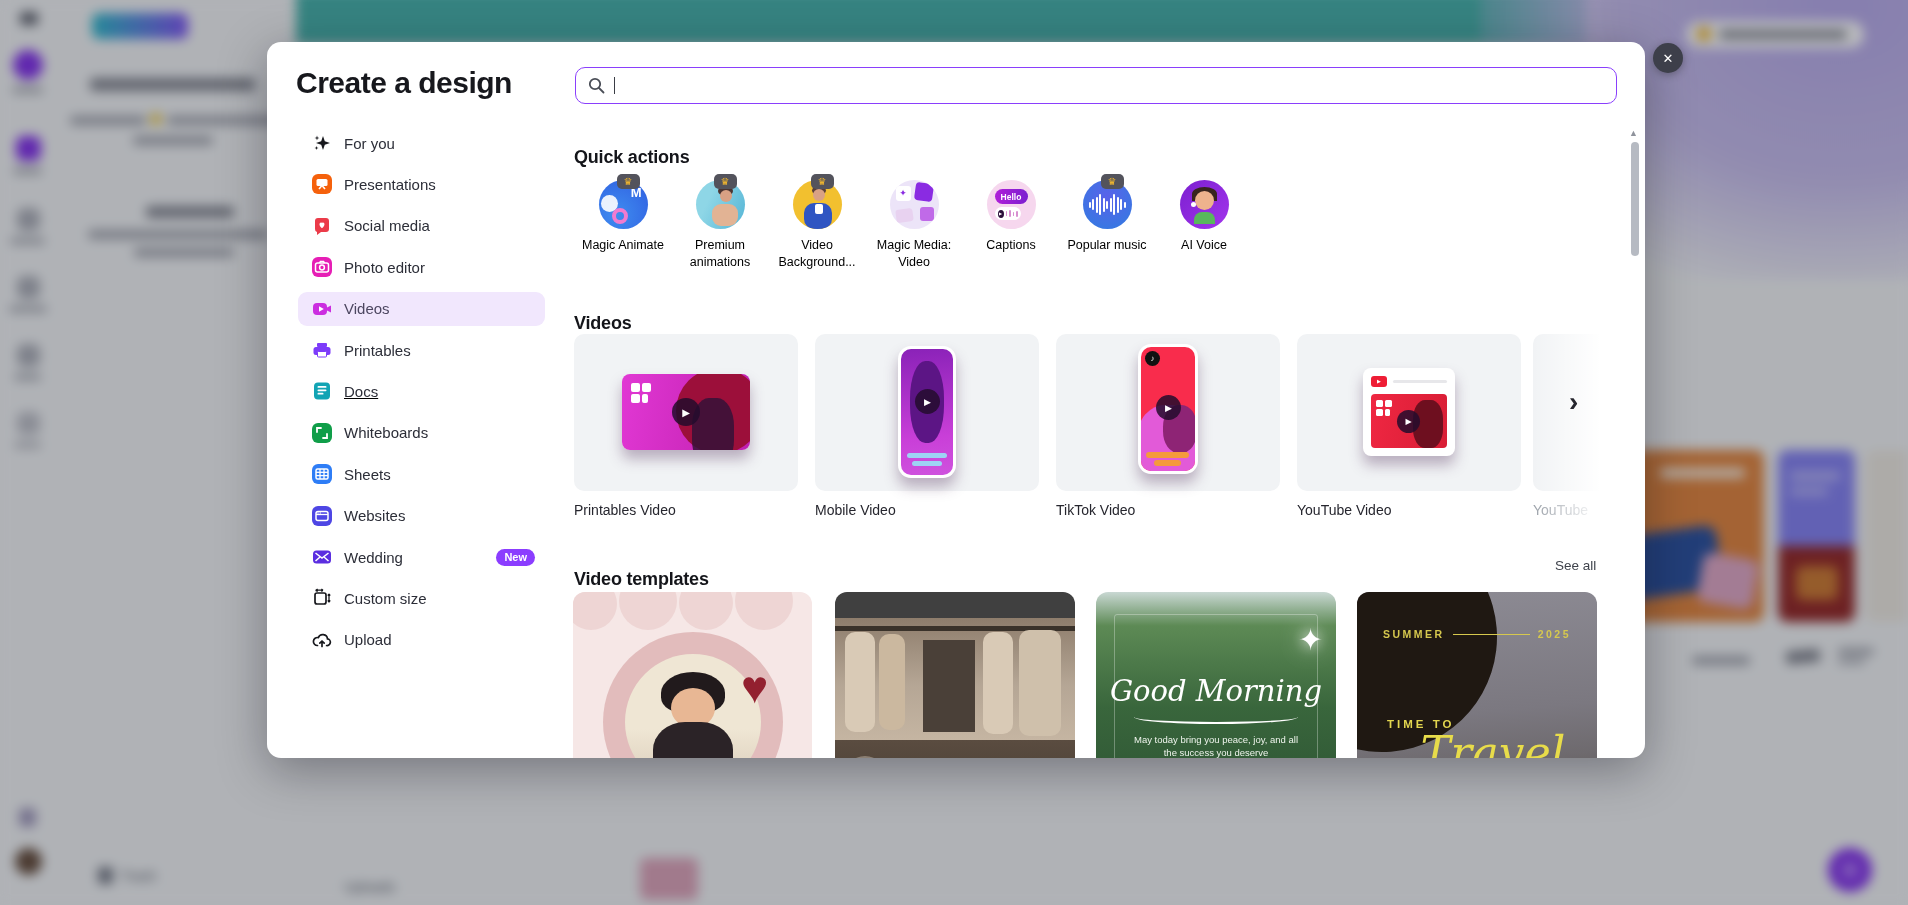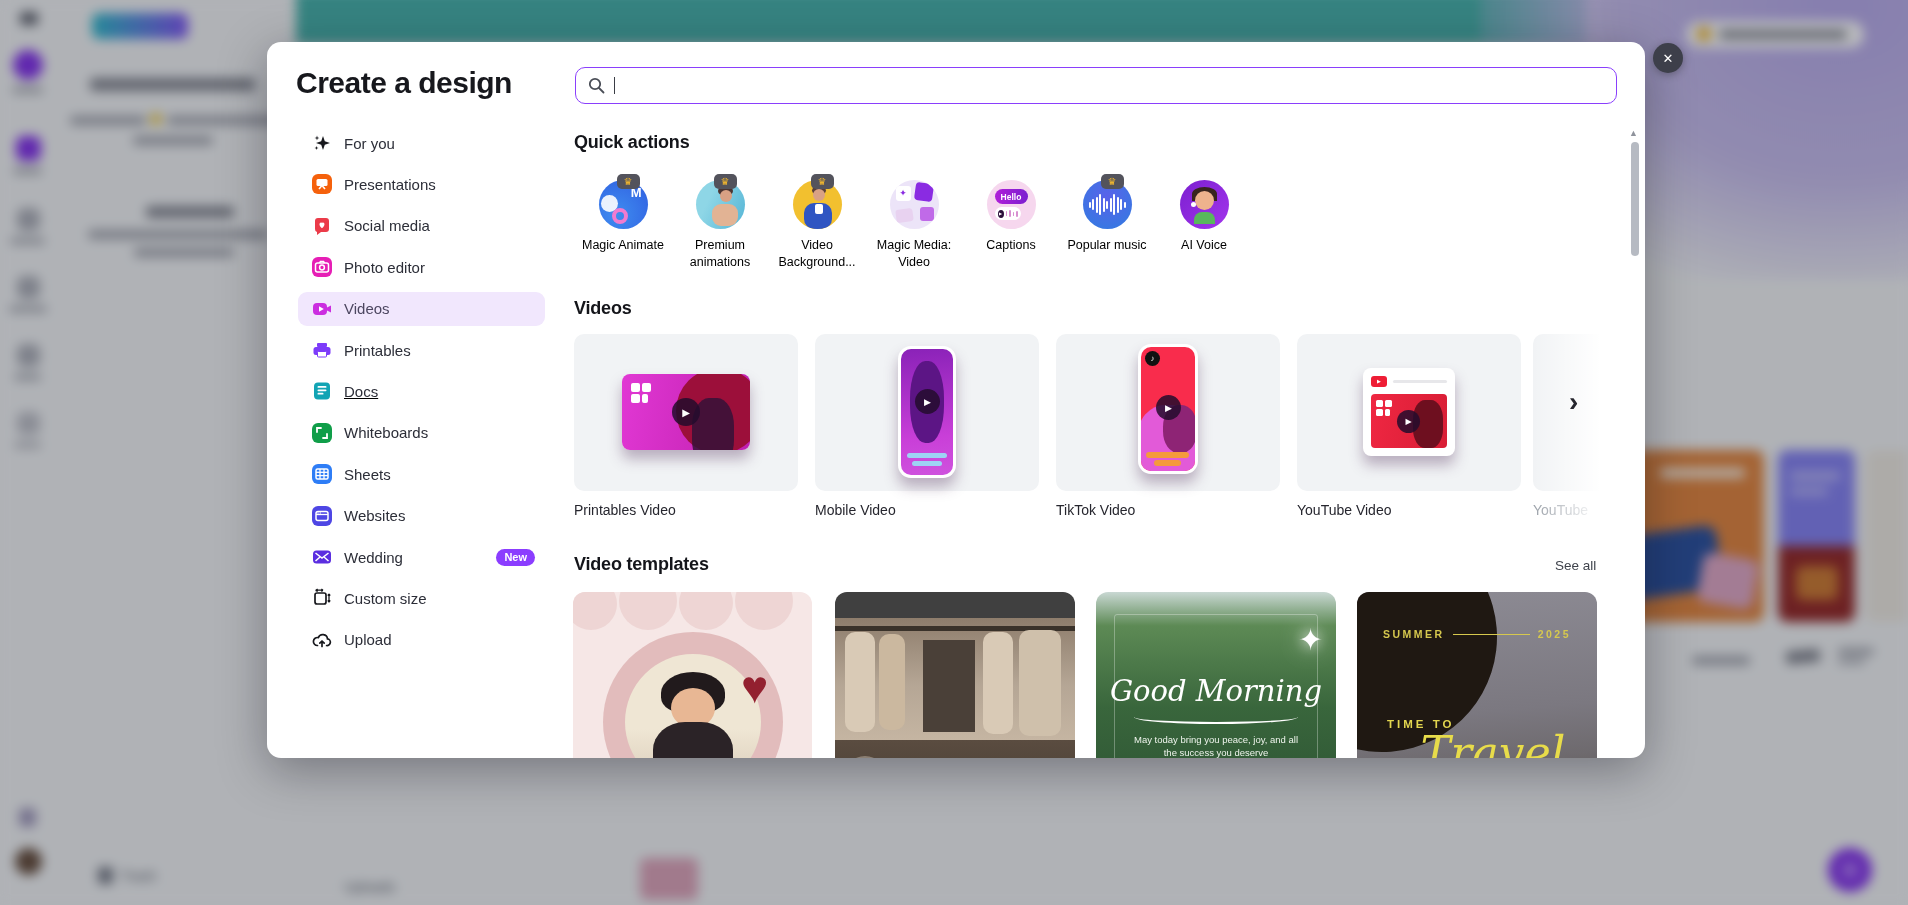--- a/index.html
+++ b/index.html
@@ -37,21 +37,21 @@
   .side-item{left:31px;width:247px;height:34px;border-radius:9px;display:flex;align-items:center;
     padding:0 10px 0 14px;gap:12px;cursor:pointer;}
   .side-item.sel{background:#f1e7fd;}
   .side-label{font-size:15px;color:#2c2e38;flex:1;white-space:nowrap;}
   .side-item.sel .side-label{color:#4c4660;}
   .badge-new{background:#8b3dff;color:#fff;font-size:11px;font-weight:700;border-radius:9px;
     padding:2px 8px 3px;}
   .sic{width:20px;height:20px;flex:0 0 20px;display:flex;align-items:center;justify-content:center;}
 
   
-  .sec-title{font-size:18px;font-weight:700;color:#14151a;letter-spacing:-0.2px;}
+  .sec-title{font-size:18px;font-weight:700;color:#14151a;letter-spacing:-0.2px;margin-top:15px;}
   .see-all{font-size:13.5px;color:#3f434c;cursor:pointer;}
 
   
   .qa{top:138px;width:98px;display:flex;flex-direction:column;align-items:center;cursor:pointer;}
   .qa-circle{position:relative;width:49px;height:49px;border-radius:50%;overflow:visible;}
   .qa-art{position:absolute;inset:0;border-radius:50%;overflow:hidden;}
   .qa-label{margin-top:8px;font-size:12.5px;line-height:17px;color:#000000;text-align:center;width:98px;}
   .crown{position:absolute;top:-6px;right:8px;width:23px;height:15px;background:#53535c;border-radius:5px;
     display:flex;align-items:center;justify-content:center;font-size:10px;color:#f2b72e;z-index:3;}
   .hello-pill{position:absolute;left:8px;top:9px;width:33px;height:15px;border-radius:8px;

